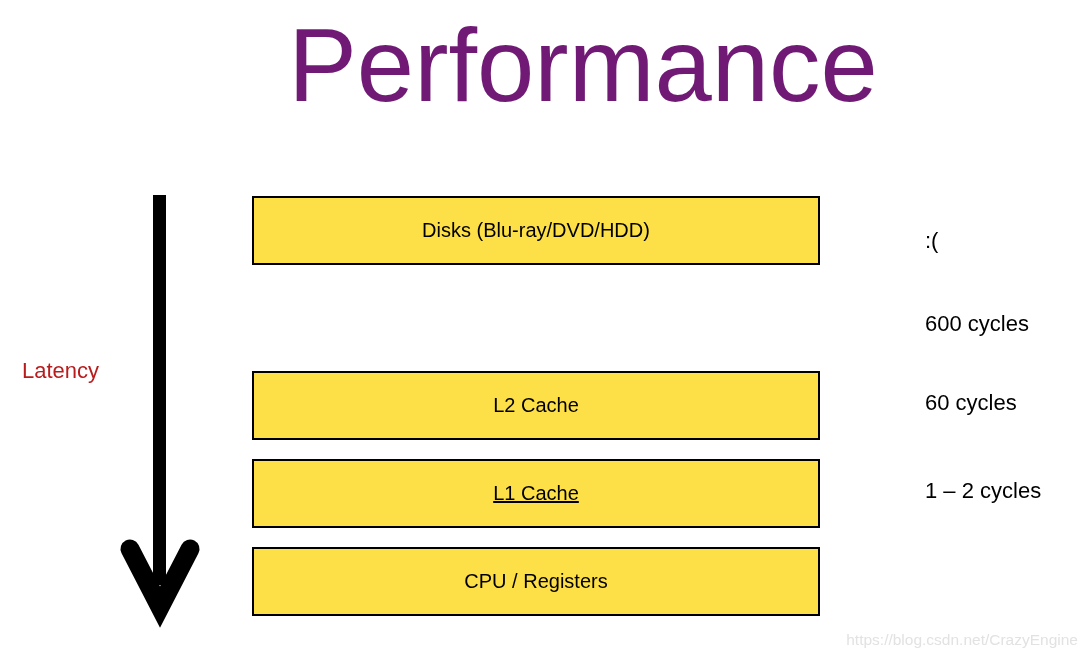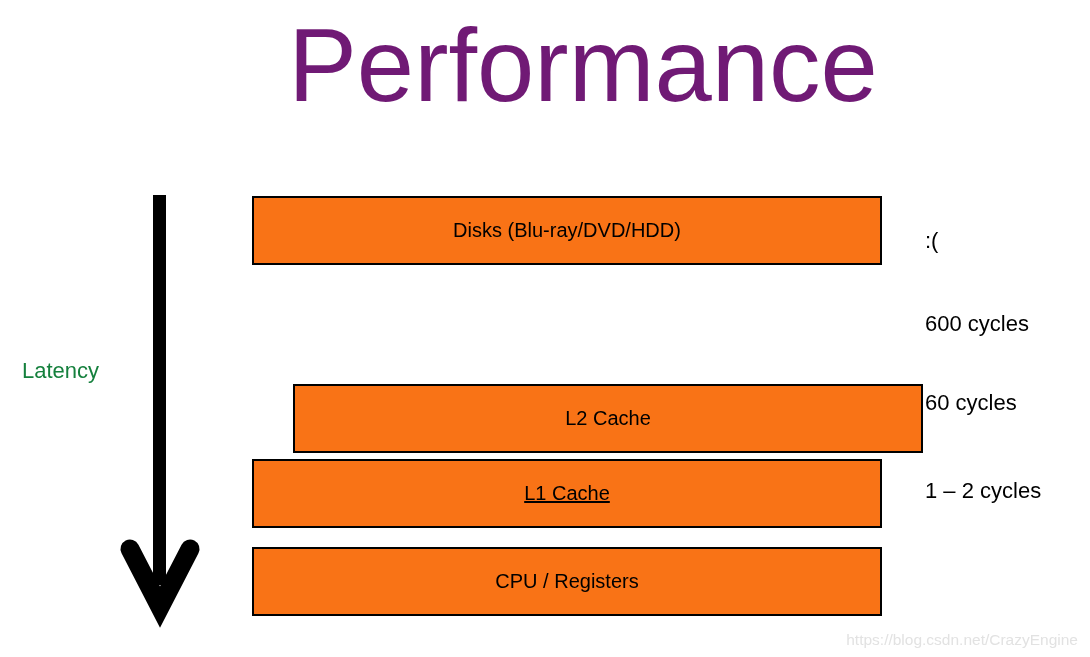--- a/index.html
+++ b/index.html
@@ -23,54 +23,54 @@
     text-align: center;
     font-size: 103px;
     line-height: 1.05;
     font-weight: 400;
     color: #701a75;
     white-space: nowrap;
   }
   .hier-box {
     position: absolute;
     left: 252px;
-    width: 630px;
+    width: 568px;
     height: 69px;
     box-sizing: border-box;
-    background: #f97316;
+    background: #fde047;
     border: 2px solid #000000;
     display: flex;
     align-items: center;
     justify-content: center;
     font-size: 20px;
     color: #000000;
   }
   .box-1 { top: 196px; }
   .box-2 { top: 284px; }
-  .box-3 { top: 384px; margin-left: 41px; }
+  .box-3 { top: 371px; }
   .box-4 { top: 459px; text-decoration: underline; }
   .box-5 { top: 547px; }
   .latency-value {
     position: absolute;
     left: 925px;
     font-size: 22px;
     line-height: 24px;
     color: #000000;
     white-space: nowrap;
   }
   .lat-1 { top: 229px; }
   .lat-2 { top: 312px; }
   .lat-3 { top: 391px; }
   .lat-4 { top: 479px; text-align: center; }
   .latency-axis-label {
     position: absolute;
     left: 22px;
     top: 358px;
     font-size: 22px;
-    color: #15803d;
+    color: #b91c1c;
   }
   .latency-arrow {
     position: absolute;
     left: 110px;
     top: 185px;
   }
   .watermark {
     position: absolute;
     right: 12px;
     top: 631px;

